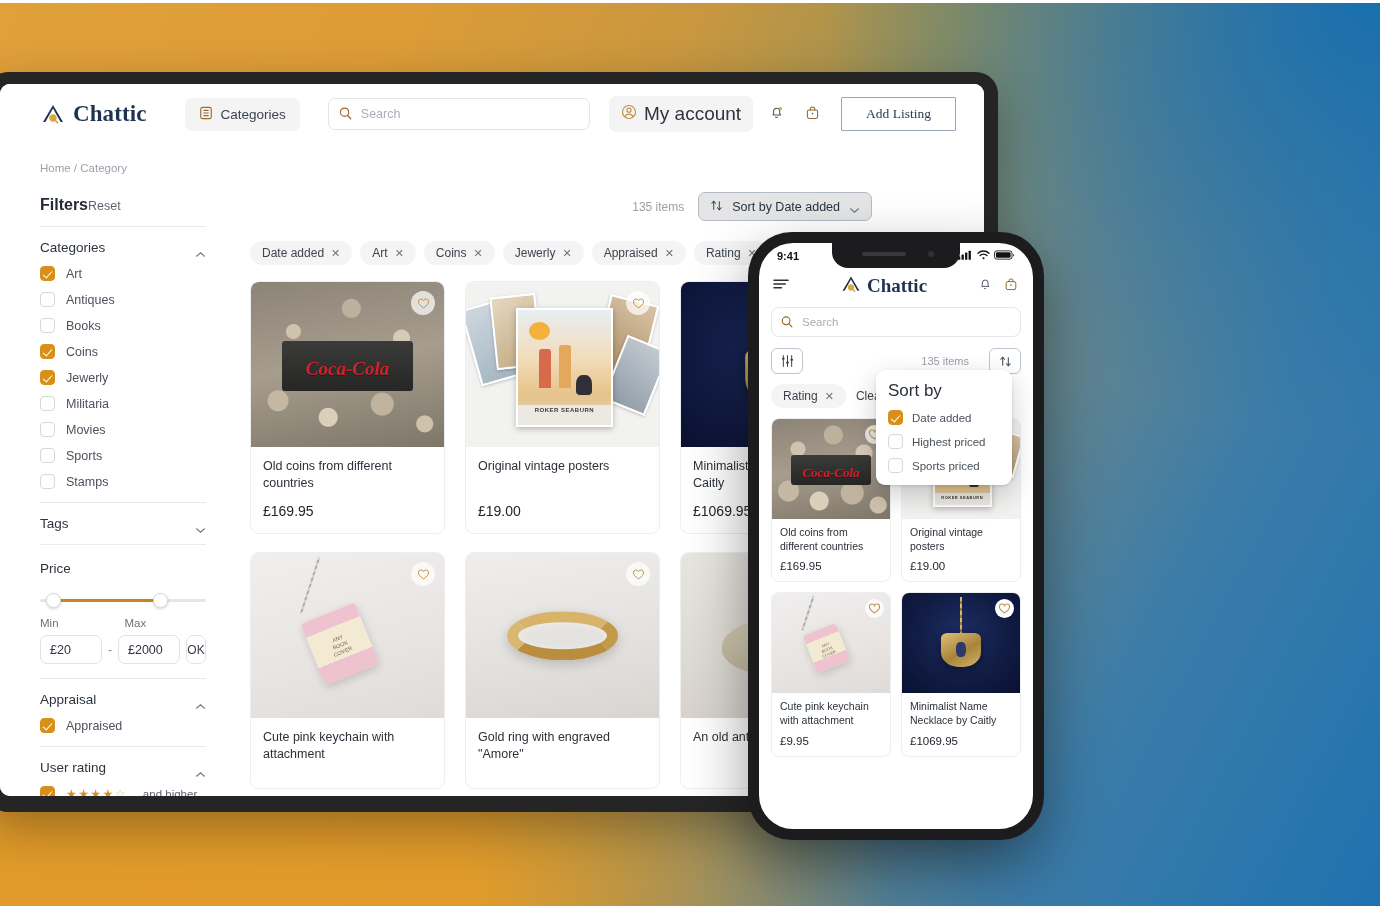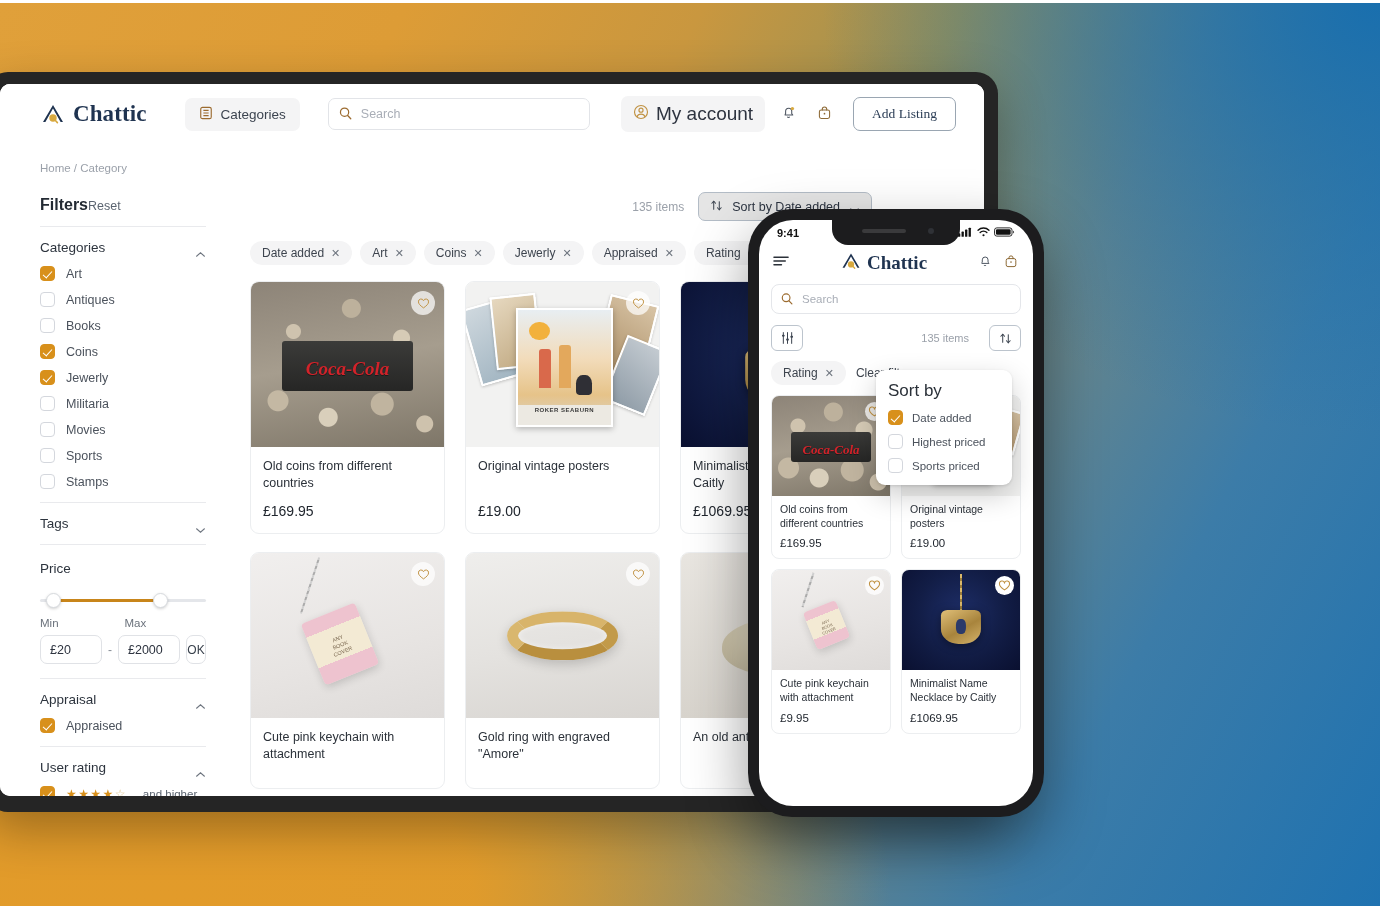--- a/index.html
+++ b/index.html
@@ -115,23 +115,23 @@
     padding: 7px 12px;
     font-size: 19px; color: #2e3440;
     cursor: pointer;
   }
   .icon-btn {
     width: 26px; height: 26px;
     display: flex; align-items: center; justify-content: center;
     background: transparent; border: none; cursor: pointer;
   }
   .add-btn {
-    border: 1px solid #9aa6b2; border-radius: 7px;
+    border: 1px solid #9aa6b2; border-radius: 1px;
     background: #fff;
-    padding: 8px 18px;
+    padding: 8px 24px;
     font-size: 13.5px; color: #2b3d55;
     font-family: "Liberation Serif", serif;
     cursor: pointer;
     margin-left: 6px;
   }
 
   
   .crumb {
     padding: 18px 40px 0 40px;
     font-size: 11.5px; color: #9ba1aa;
@@ -435,21 +435,21 @@
     transform: translateX(-50%);
     width: 58%; height: 34%;
     background: radial-gradient(ellipse at 50% 10%, #f0ead8 0%, #cfc6ab 60%, #b8ae93 100%);
     border-radius: 50% 50% 46% 46%;
     opacity:.95;
   }
 
   
   .phone {
     position: absolute;
-    left: 748px; top: 209px;
+    left: 748px; top: 232px;
     width: 296px; height: 608px;
     background: #1c1c1e;
     border-radius: 44px;
     box-shadow: 0 26px 60px rgba(0,0,0,0.40);
     padding: 11px;
   }
   .phone-screen {
     position: relative;
     width: 274px; height: 586px;
     background: #fff;

